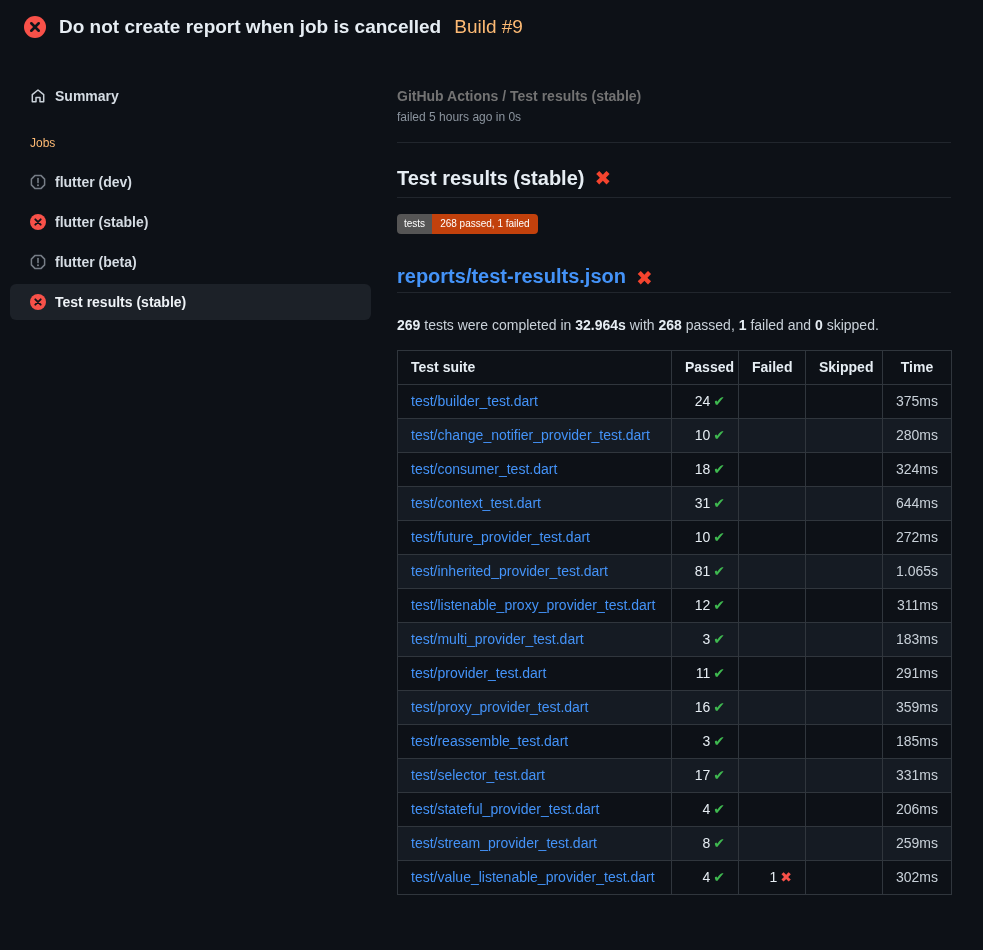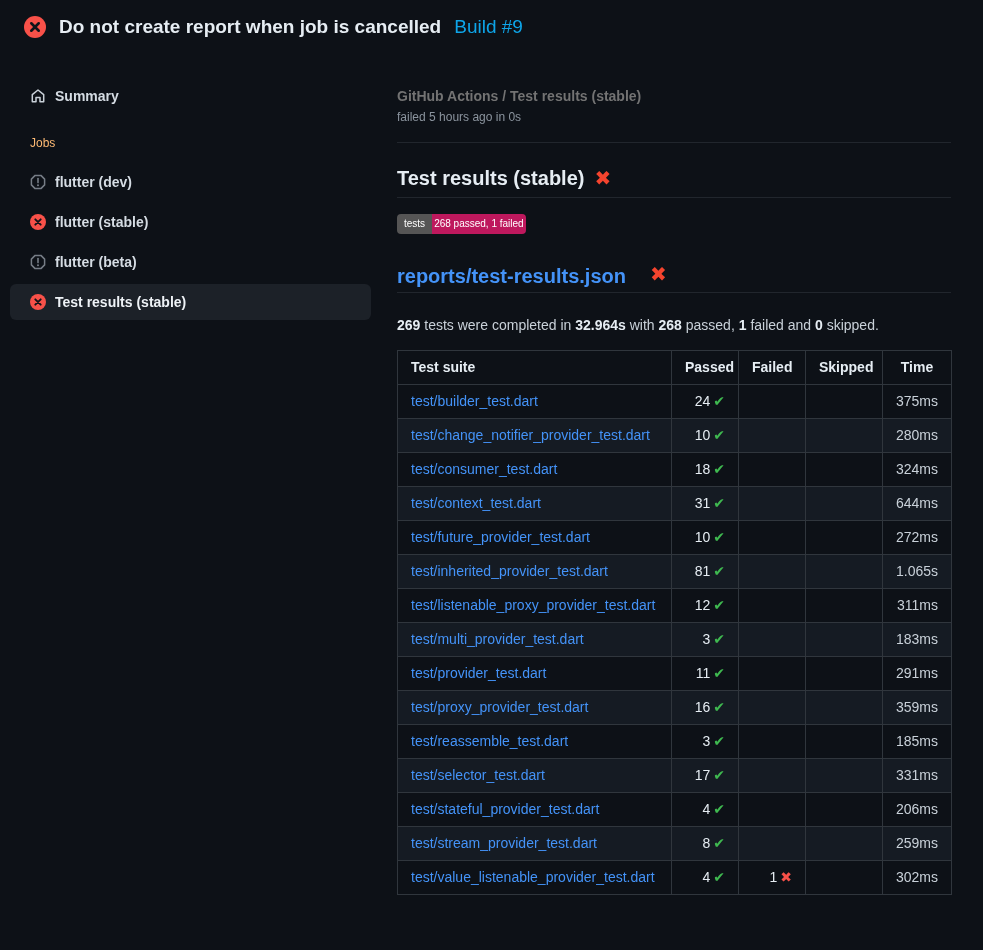--- a/index.html
+++ b/index.html
@@ -9,21 +9,21 @@
     color:#e6edf3;
     font-family:"Liberation Sans","DejaVu Sans",sans-serif;
     font-size:14px;
   }
   
   .page-header {
     display:flex; align-items:center; gap:13px;
     padding:15px 24px; height:54px;
   }
   .page-header .hdr-title { font-size:19px; font-weight:700; color:#e6edf3; }
-  .page-header .hdr-build { font-size:19px; font-weight:400; color:#0ea5e9; }
+  .page-header .hdr-build { font-size:19px; font-weight:400; color:#fdba74; }
 
   
   .layout { display:flex; align-items:flex-start; }
   .sidebar { width:381px; flex:0 0 381px; padding-top:24px; }
   .main { flex:1; padding:34px 32px 0 16px; min-width:0; }
 
   
   .side-item {
     display:flex; align-items:center; gap:9px;
     margin:0 10px 4px 10px; padding:10px 20px;
@@ -46,26 +46,26 @@
   h1.section-title {
     margin-top:22px; font-size:20px; line-height:26px; font-weight:700;
     color:#e6edf3; padding-bottom:6px; border-bottom:1px solid #21262d;
     display:flex; align-items:center; gap:10px;
   }
   .heading-x { color:#f4442e; font-size:20px; font-weight:700; line-height:1; }
 
   .badge { display:inline-flex; margin-top:16px; font-size:10px; line-height:14px;
            border-radius:4px; overflow:hidden; }
   .badge .badge-label { background:#555555; color:#ffffff; padding:3px 7px; }
-  .badge .badge-value { background:#be185d; color:#ffffff; padding:3px 2px; }
+  .badge .badge-value { background:#c2410c; color:#ffffff; padding:3px 8px; }
 
   h2.report-title {
     margin-top:30px; font-size:20px; line-height:24px; font-weight:700;
     padding-bottom:4px; border-bottom:1px solid #21262d;
-    display:flex; align-items:flex-start; gap:24px;
+    display:flex; align-items:flex-end; gap:10px;
   }
   h2.report-title a { color:#4493f8; text-decoration:none; }
 
   p.summary { margin-top:22px; font-size:14px; line-height:20px; color:#c9d1d9; }
   p.summary .b { font-weight:700; color:#e6edf3; }
 
   
   table.results {
     margin-top:15px; border-collapse:collapse; table-layout:fixed;
     width:554px; font-size:14px;

